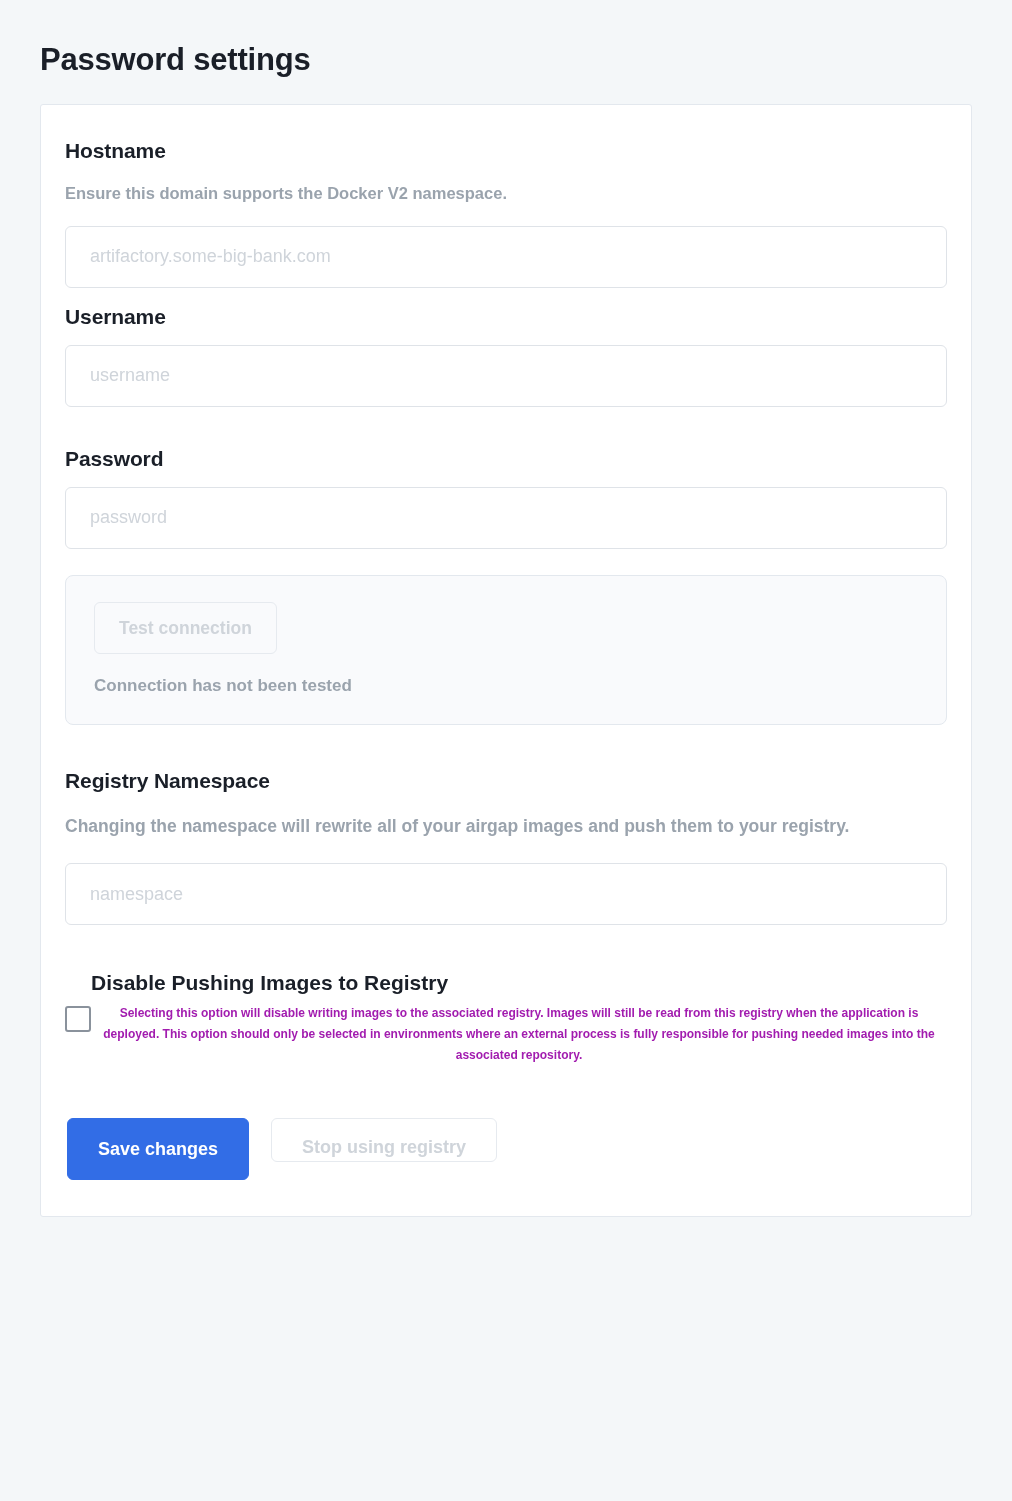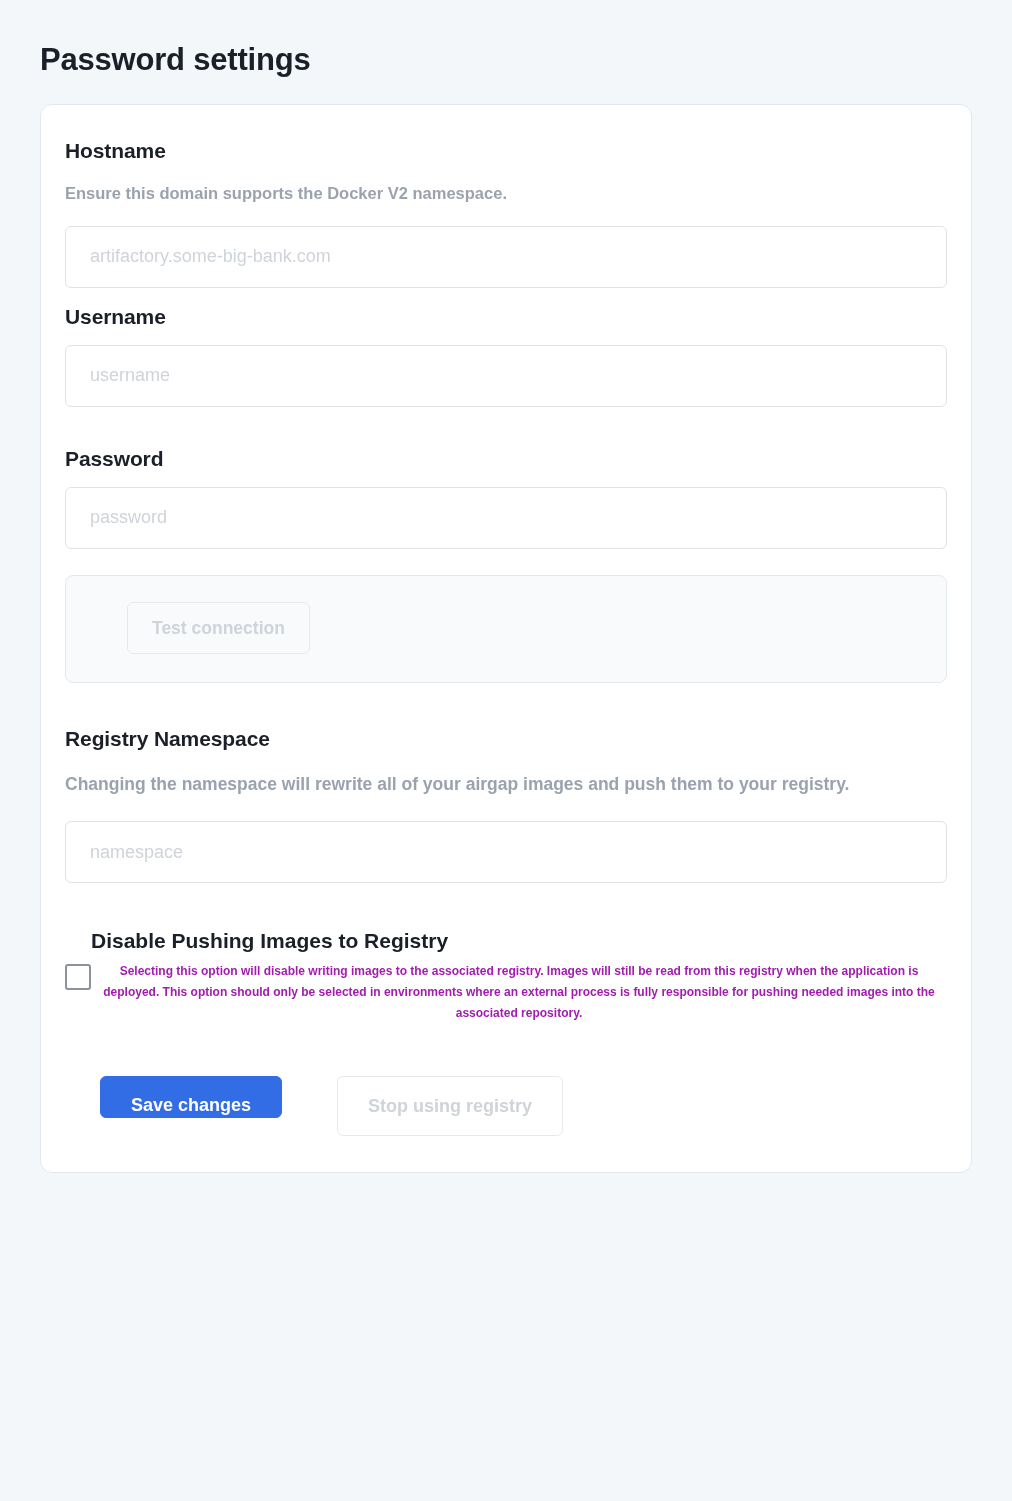--- a/index.html
+++ b/index.html
@@ -21,21 +21,21 @@
     font-size: 31px;
     font-weight: bold;
     color: #1a1f28;
     letter-spacing: -0.2px;
     margin: 0;
     padding: 42px 0 0 40px;
   }
   .card {
     background: #ffffff;
     border: 1px solid #e3e8ee;
-    border-radius: 12px;
+    border-radius: 3px;
     margin: 26px 40px 0 40px;
     padding: 34px 24px 36px 24px;
   }
   .section-title {
     font-size: 21px;
     font-weight: bold;
     color: #1a1f28;
     margin: 0 0 18px 0;
     letter-spacing: -0.1px;
   }
@@ -79,21 +79,20 @@
     font-family: "Liberation Sans", sans-serif;
     font-size: 17.5px;
     font-weight: bold;
     border-radius: 6px;
     cursor: pointer;
     border: 1px solid transparent;
     padding: 0 24px;
     height: 52px;
     line-height: 50px;
     display: inline-block;
-    margin-left: 33px;
   }
   .btn-ghost {
     background: #f9fafc;
     border: 1px solid #e6eaef;
     color: #cfd4da;
   }
   .test-status {
     margin-top: 22px;
     font-size: 17px;
     color: #9aa3ad;
@@ -139,30 +138,30 @@
   .actions {
     display: flex;
     gap: 22px;
     margin-top: 52px;
     padding-left: 2px;
   }
   .btn-primary {
     background: #326de6;
     color: #ffffff;
     border-color: #326de6;
-    height: 42px;
+    height: 62px;
     line-height: 56px;
     font-size: 18px;
     padding: 0 30px;
   }
   .btn-secondary {
     background: #ffffff;
     border: 1px solid #e6eaef;
     color: #cfd4da;
-    height: 60px;
+    height: 44px;
     line-height: 56px;
     font-size: 18px;
     padding: 0 30px;
   }
 </style>
 </head>
 <body>
 
 <div class="page">
 
@@ -180,20 +179,21 @@
         <input class="input" type="text" placeholder="username" style="">
       </div>
       <div class="col">
         <h2 class="section-title">Password</h2>
         <input class="input" type="text" placeholder="password" style="">
       </div>
     </div>
 
     <div class="test-panel">
       <button class="btn btn-ghost">Test connection</button>
+      <div class="test-status">Connection has not been tested</div>
     </div>
 
     <div class="ns-block">
       <h2 class="section-title">Registry Namespace</h2>
       <p class="ns-desc">Changing the namespace will rewrite all of your airgap images and push them to your registry.</p>
       <input class="input" type="text" placeholder="namespace" style="">
     </div>
 
     <div class="checkbox-row">
       <div class="checkbox"></div>

